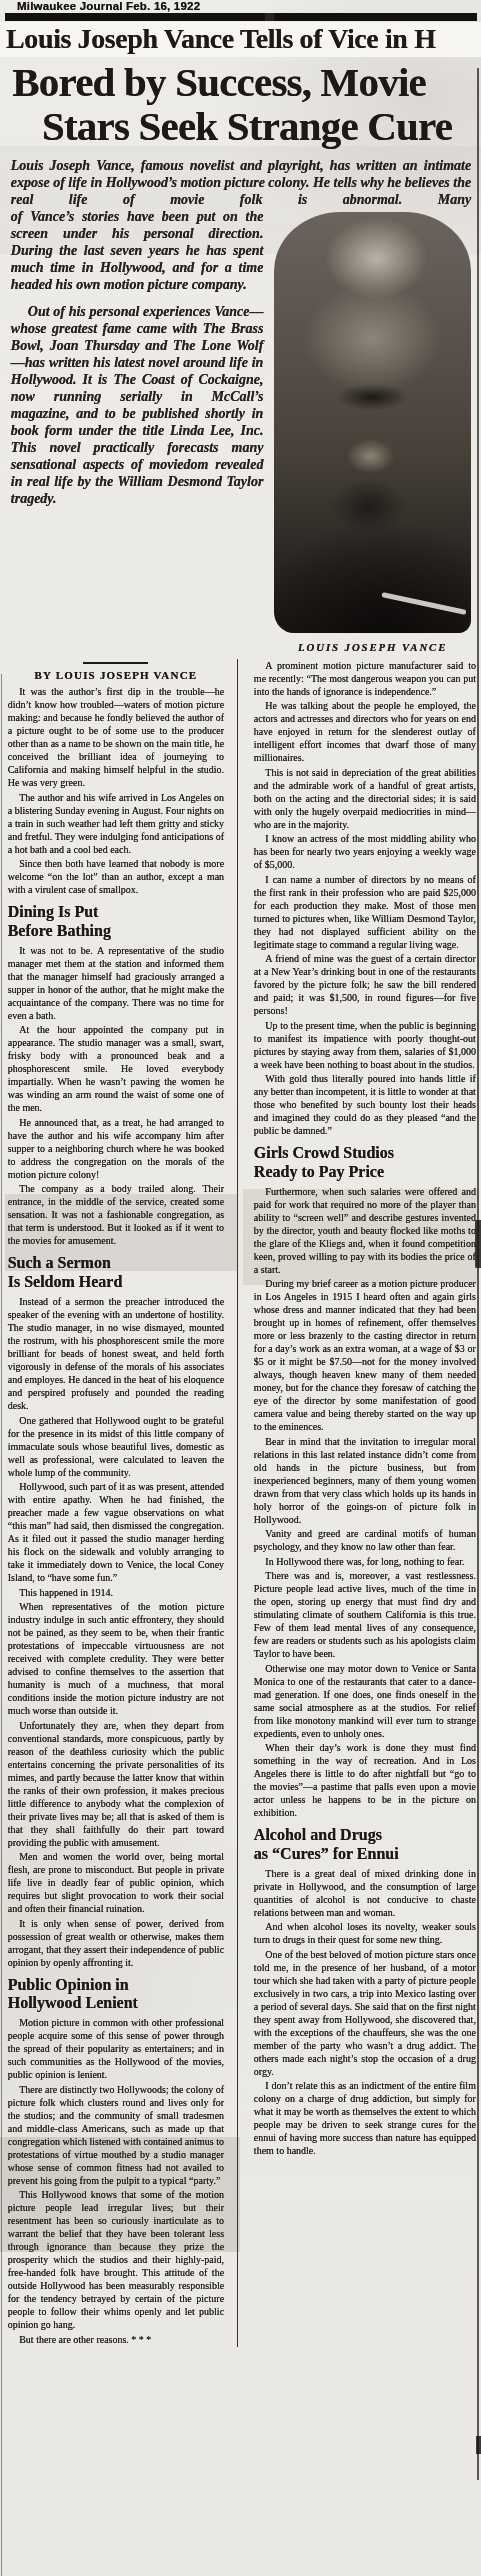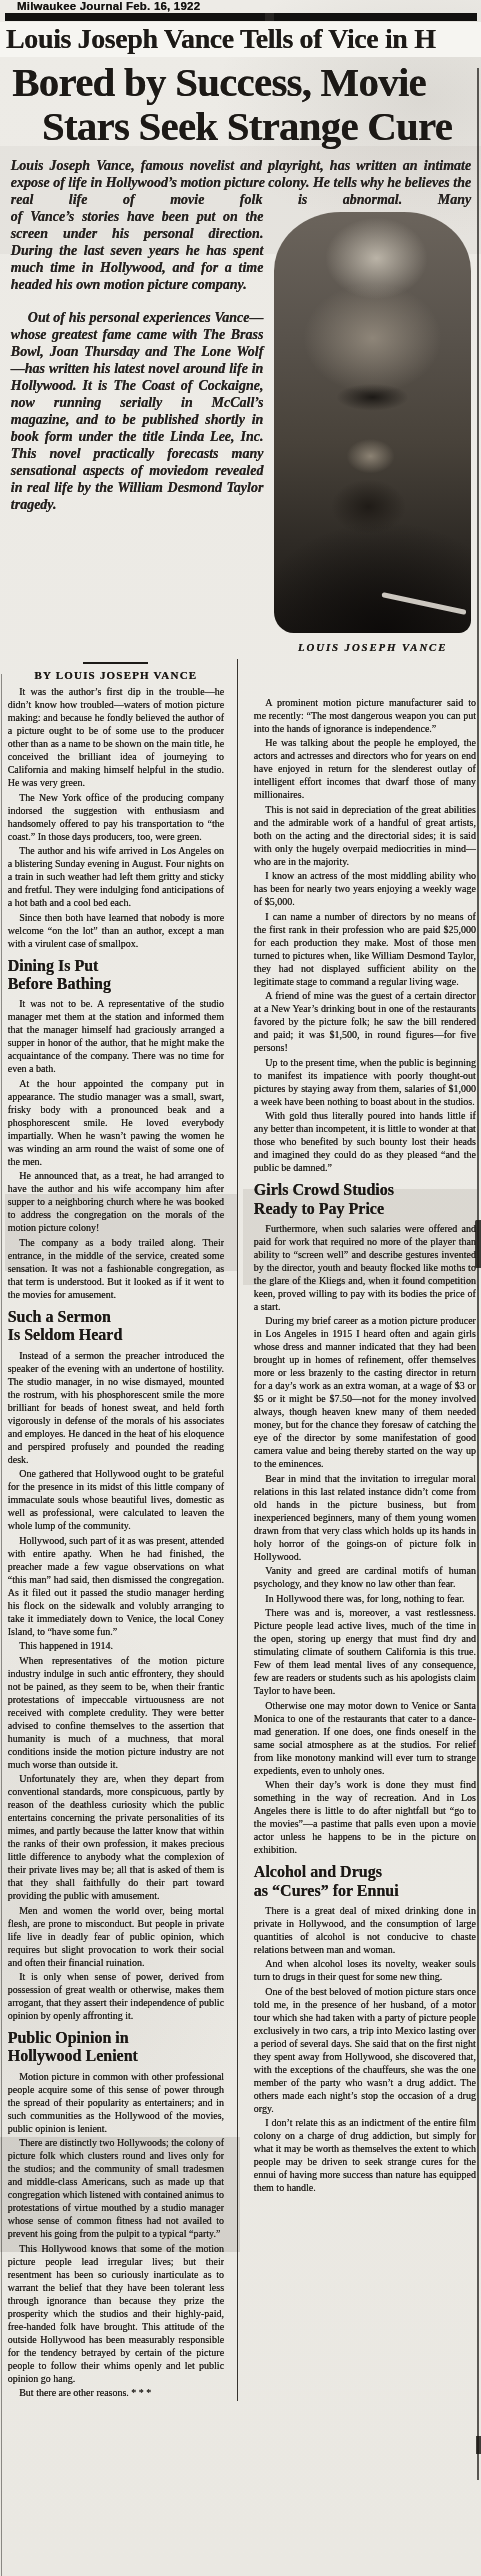--- a/index.html
+++ b/index.html
@@ -32,21 +32,21 @@
     white-space:nowrap;overflow:hidden;color:#1d1a17;
   }
   .headline{padding:3.8px 0 4.6px;}
   .hl{font-weight:bold;font-size:41px;line-height:44px;letter-spacing:-0.8px;color:#1c1916;}
   .hl1{margin-left:12.3px;}
   .hl2{margin-left:42px;}
   
   .lede{padding:3.8px 10.8px 1.5px;overflow:hidden;}
   .lede p{margin:0;font-style:italic;font-weight:bold;font-size:14px;line-height:17px;text-align:justify;color:#262220;}
   .lede .a1{display:block;text-align:justify;text-align-last:justify;}
-  .lede .p2{text-indent:17px;margin-top:16px;}
+  .lede .p2{text-indent:17px;margin-top:10px;}
   .photo-float{float:right;width:197px;margin:4.6px 0 0 10.8px;}
   .photo{
     position:relative;width:197px;height:421px;overflow:hidden;
     background-image:
       radial-gradient(73px 58px at 52% 11%, rgba(196,189,176,.9) 0%, rgba(196,189,176,0) 70%),
       radial-gradient(92px 73px at 50% 30%, rgba(165,155,140,.7) 0%, rgba(165,155,140,0) 75%),
       radial-gradient(45px 17px at 50% 44%, rgba(24,21,18,.92) 0%, rgba(24,21,18,0) 80%),
       radial-gradient(32px 23px at 49% 58%, rgba(152,142,126,.85) 0%, rgba(152,142,126,0) 75%),
       radial-gradient(48px 35px at 48% 70%, rgba(28,24,20,.88) 0%, rgba(28,24,20,0) 78%),
       radial-gradient(161px 131px at 56% 100%, rgba(12,10,9,.95) 0%, rgba(12,10,9,0) 85%),
@@ -54,21 +54,21 @@
     border-radius:34% 34% 6% 10% / 14% 14% 3% 5%;
   }
   .collar-streak{position:absolute;left:54%;bottom:28px;width:86px;height:4.6px;
     background:rgba(236,231,223,.85);transform:rotate(12deg);border-radius:2.3px;}
   .photo-caption{margin-top:5.4px;text-align:center;font-weight:bold;font-size:10.8px;
     letter-spacing:1.9px;color:#1d1a17;}
   
   .body-cols{display:flex;align-items:flex-start;padding:1.5px 6.1px 0 7.7px;gap:8px;}
   .col-left{width:221px;min-width:221px;padding-right:4.6px;box-sizing:border-box;}
   .col-divider{width:1.5px;align-self:stretch;background:#17140f;opacity:.85;}
-  .col-right{width:231px;min-width:0;padding-left:7.7px;box-sizing:border-box;margin-top:37px;}
+  .col-right{width:231px;min-width:0;padding-left:7.7px;box-sizing:border-box;}
   .byline-rule{width:65px;height:2.3px;background:#1c1a17;margin:3.1px auto 4.6px;}
   .byline{text-align:center;font-weight:bold;font-size:11px;letter-spacing:1.2px;margin-bottom:4.6px;color:#1b1815;}
   .para{margin:0 0 1.5px;font-size:10px;line-height:13px;text-align:justify;text-indent:11.5px;color:#24211d;}
   .closing{text-align:left;}
   .subhead{margin:7px 0 3.8px;font-size:16px;line-height:18.4px;font-weight:bold;color:#1c1916;}
   .shl{display:block;}
   
   .artifact{position:absolute;z-index:-1;}
   #patch-headline{left:0;top:146px;width:482px;height:108px;background:rgba(95,88,78,.05);}
   #patch-left-1{left:4.6px;top:1194px;width:232px;height:77px;background:rgba(95,88,78,.13);}
@@ -107,21 +107,20 @@
         </span><span>of Vance’s stories have been put on the screen under his personal direction.  During the last seven years he has spent much time in Hollywood, and for a time headed his own motion picture company.</span></p>
     <p class="p2">Out of his personal experiences Vance—whose greatest fame came with The Brass Bowl, Joan Thursday and The Lone Wolf—has written his latest novel around life in Hollywood. It is The Coast of Cockaigne, now running serially in McCall’s magazine, and to be published shortly in book form under the title Linda Lee, Inc. This novel practically forecasts many sensational aspects of moviedom revealed in real life by the William Desmond Taylor tragedy.</p>
   </div>
 
   <div class="body-cols">
 
     <div class="col-left">
       <div class="byline-rule"></div>
       <div class="byline">BY LOUIS JOSEPH VANCE</div>
       <p class="para">It was the author’s first dip in the trouble—he didn’t know how troubled—waters of motion picture making: and because he fondly believed the author of a picture ought to be of some use to the producer other than as a name to be shown on the main title, he conceived the brilliant idea of journeying to California and making himself helpful in the studio.  He was very green.</p>
-      <p class="para">The New York office of the producing company indorsed the suggestion with enthusiasm and handsomely offered to pay his transportation to “the coast.”  In those days producers, too, were green.</p>
       <p class="para">The author and his wife arrived in Los Angeles on a blistering Sunday evening in August.  Four nights on a train in such weather had left them gritty and sticky and fretful.  They were indulging fond anticipations of a hot bath and a cool bed each.</p>
       <p class="para">Since then both have learned that nobody is more welcome “on the lot” than an author, except a man with a virulent case of smallpox.</p>
       <h2 class="subhead">
         <span class="shl">Dining Is Put</span>
         <span class="shl">Before Bathing</span>
       </h2>
       <p class="para">It was not to be.  A representative of the studio manager met them at the station and informed them that the manager himself had graciously arranged a supper in honor of the author, that he might make the acquaintance of the company.  There was no time for even a bath.</p>
       <p class="para">At the hour appointed the company put in appearance.  The studio manager was a small, swart, frisky body with a pronounced beak and a phosphorescent smile.  He loved everybody impartially.  When he wasn’t pawing the women he was winding an arm round the waist of some one of the men.</p>
       <p class="para">He announced that, as a treat, he had arranged to have the author and his wife accompany him after supper to a neighboring church where he was booked to address the congregation on the morals of the motion picture colony!</p>
       <p class="para">The company as a body trailed along.  Their entrance, in the middle of the service, created some sensation.  It was not a fashionable congregation, as that term is understood.  But it looked as if it went to the movies for amusement.</p>

